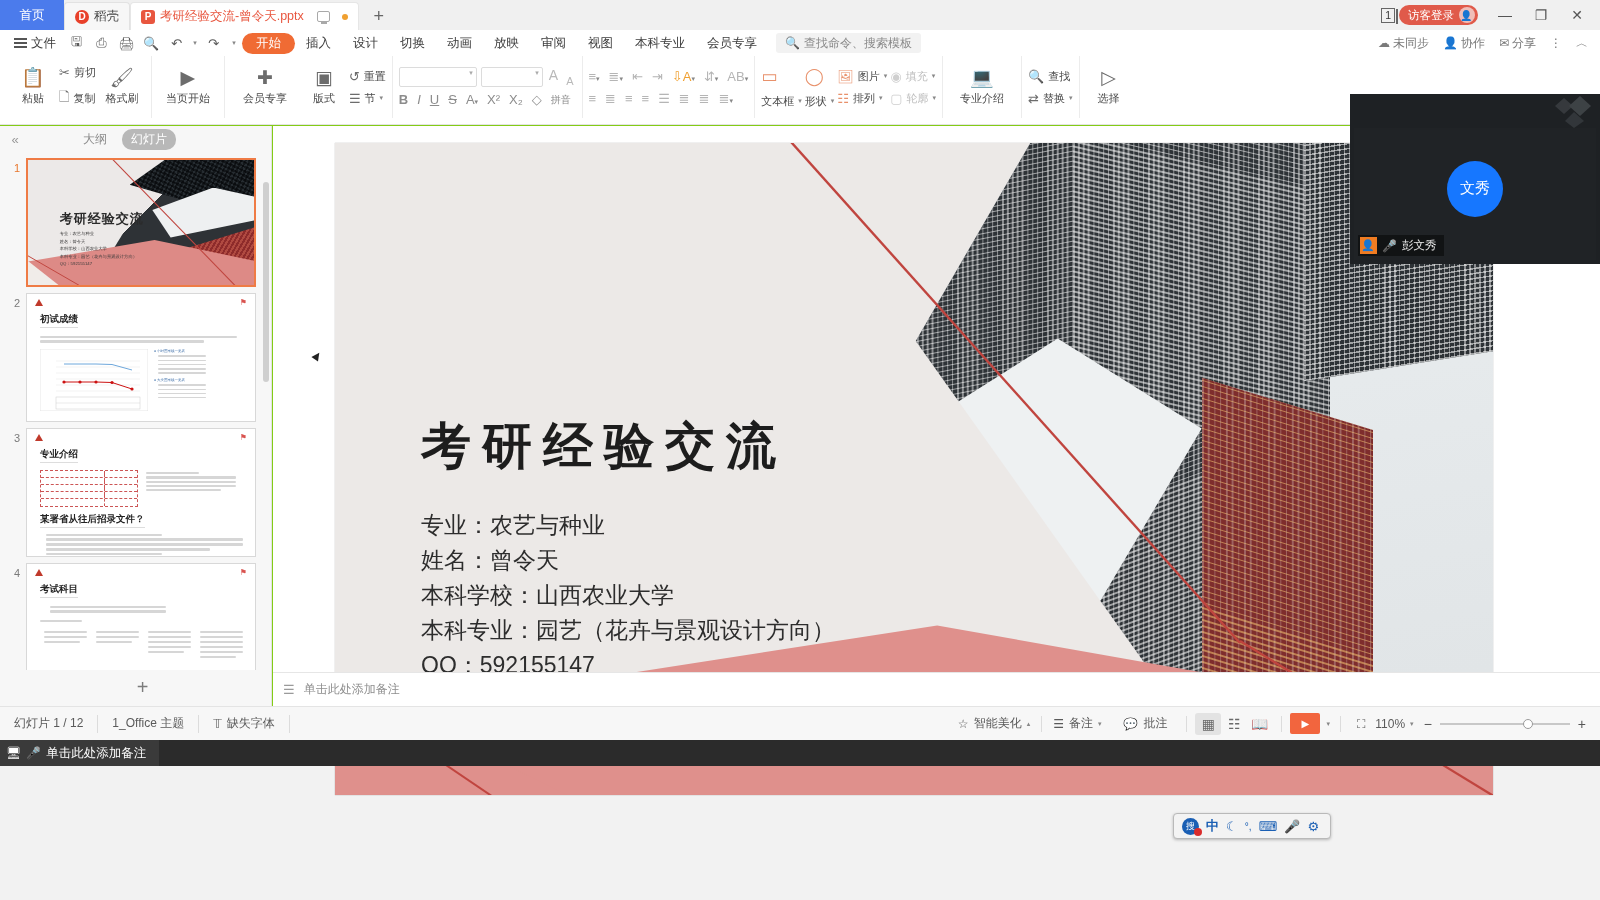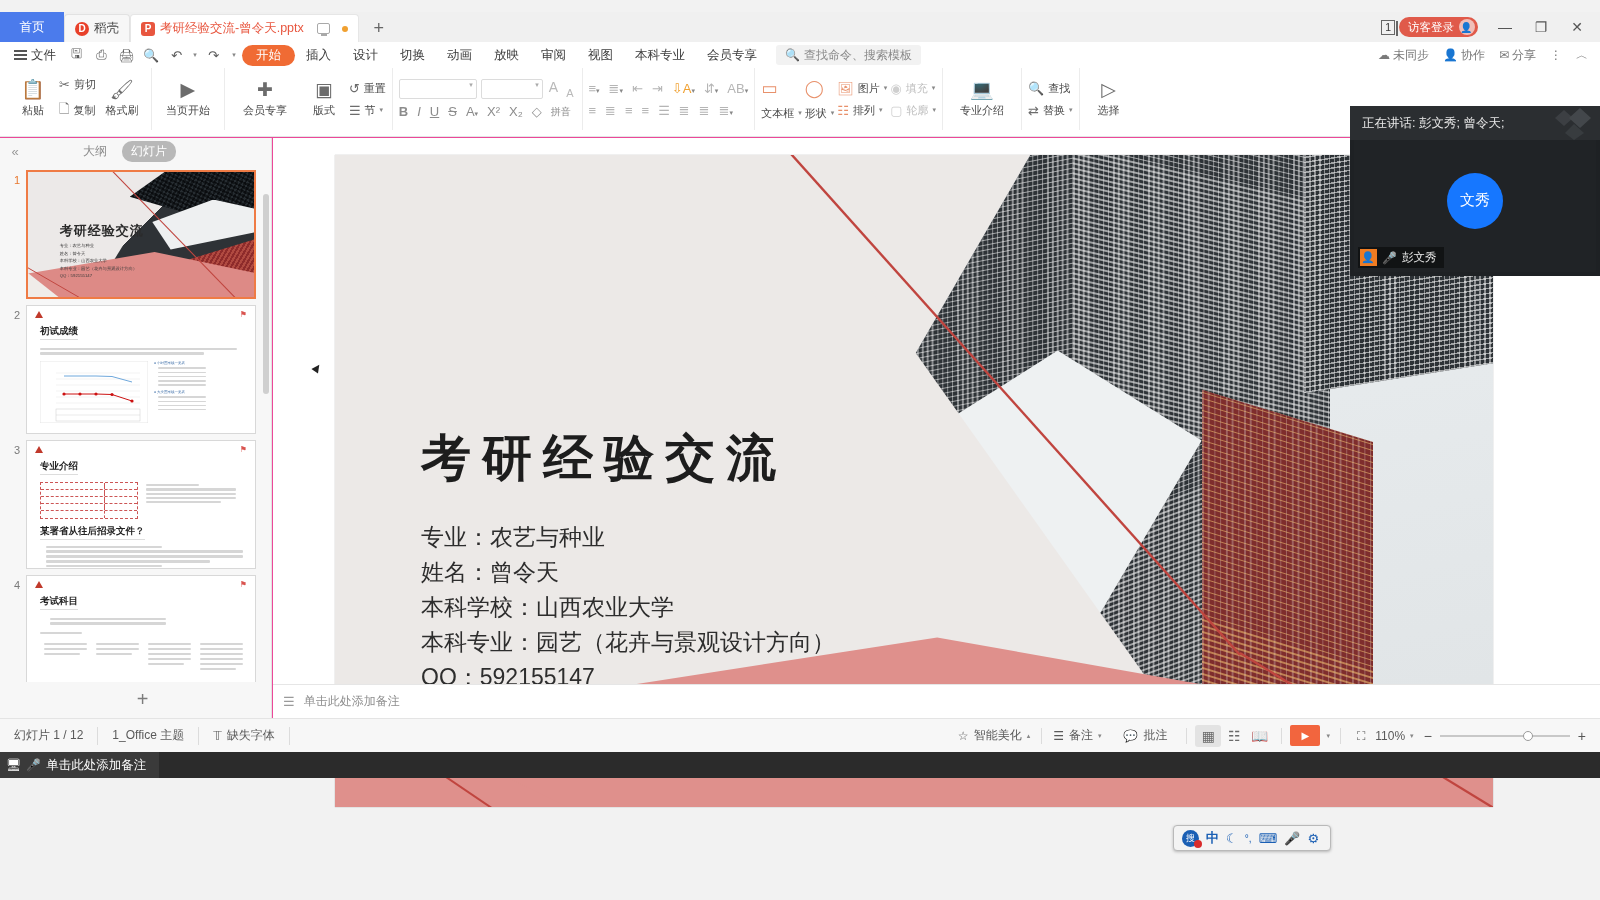--- a/index.html
+++ b/index.html
@@ -2,21 +2,21 @@
 <html><head>
 <meta charset="utf-8">
 <style>
   * { box-sizing: border-box; margin:0; padding:0; }
   html,body { width:1600px; height:900px; overflow:hidden; }
   body {
     font-family: "Liberation Sans","DejaVu Sans",sans-serif;
     background:#f2f2f2; font-size:12px; color:#333;
     -webkit-font-smoothing:antialiased;
   }
-  .app { position:relative; width:1600px; height:766px; background:#ec4899;margin-top:12px; }
+  .app { position:relative; width:1600px; height:766px; background:#84cc16; }
 
   
   .tabbar{ position:absolute; left:0; top:0; width:1600px; height:30px;
     background:#f0f0f0; display:flex; align-items:flex-end; }
   .tab{ height:28px; display:flex; align-items:center; gap:5px; padding:0 10px;
     font-size:12.5px; color:#444; position:relative; white-space:nowrap;
     border-top-left-radius:4px; border-top-right-radius:4px; }
   .tab.home{ background:#4b7bec; color:#fff; width:64px; justify-content:center;
     font-size:12.5px; border-radius:0; height:30px; }
   .tab.inactive{ background:#f7f7f7; border:1px solid #e2e2e2; border-bottom:none; }
@@ -737,21 +737,20 @@
         <div>姓名：曾令天</div>
         <div>本科学校：山西农业大学</div>
         <div>本科专业：园艺（花卉与景观设计方向）</div>
         <div>QQ：592155147</div>
       </div>
     </div>
     <div class="cursor" style="left:40px;top:226px"></div>
   </div>
 
   <div class="vidwin">
-    <div class="vtitle">正在讲话: 彭文秀; 曾令天;</div>
     <svg class="diamond" viewBox="0 0 50 38">
       <polygon points="18,6 27,14 18,22 9,14" fill="#4a4e52"></polygon>
       <polygon points="34,4 45,14 34,24 23,14" fill="#585d61"></polygon>
       <polygon points="28,20 38,29 28,36 19,29" fill="#43484c"></polygon>
     </svg>
     <div class="vbody">
       <div class="avatar">文秀</div>
       <div class="namebar">
         <span class="pico">👤</span>
         <span style="color:#2ecc40;font-size:12px">🎤</span>

